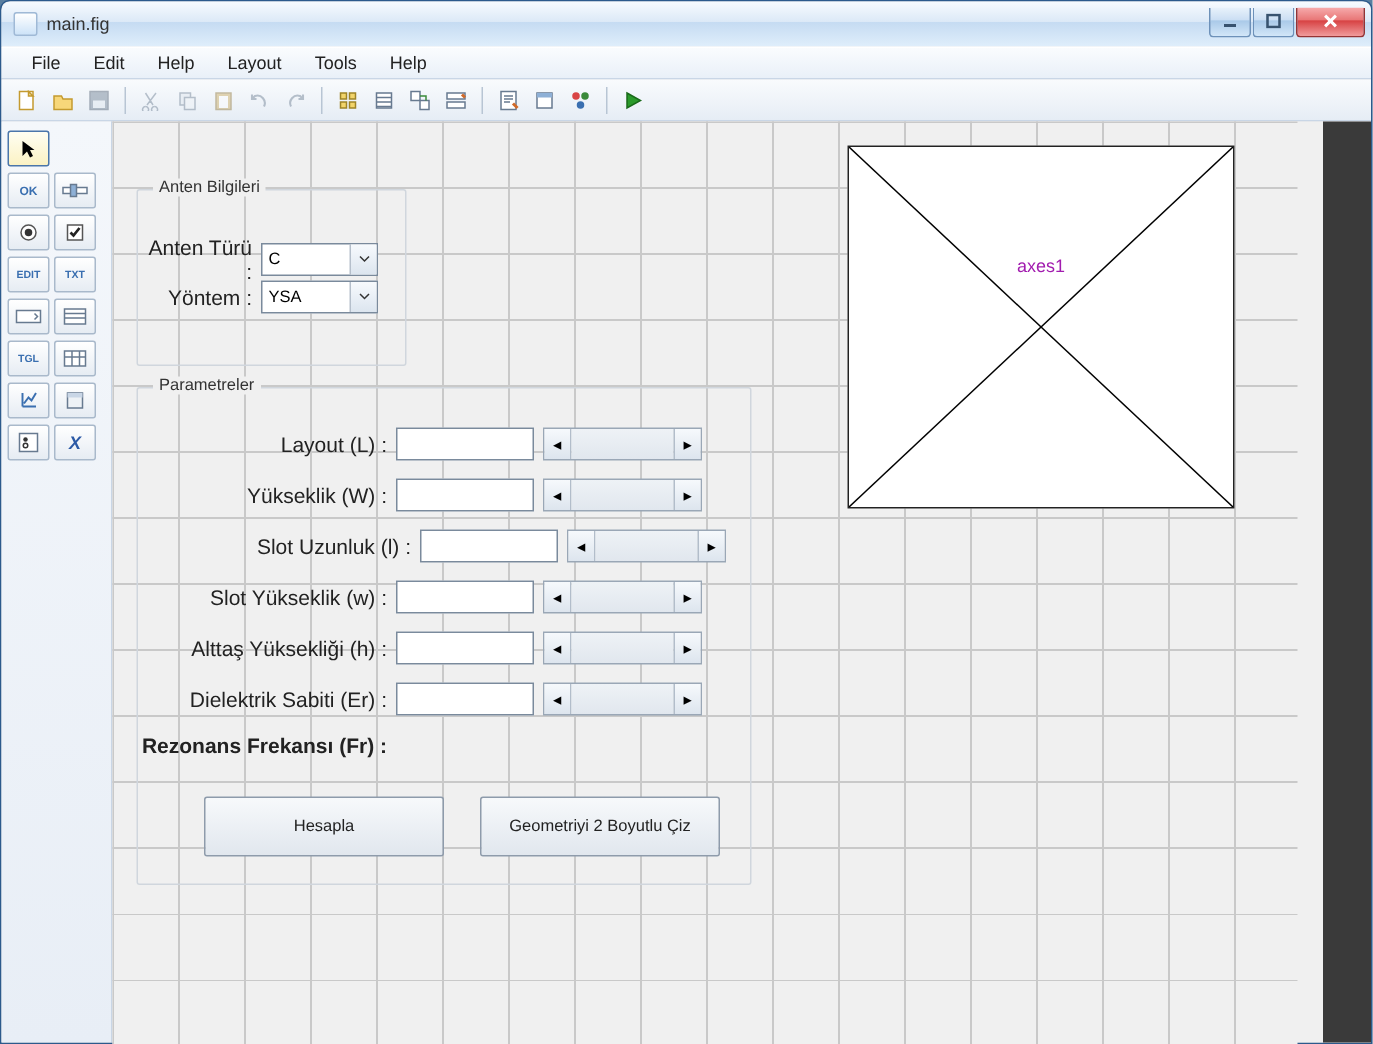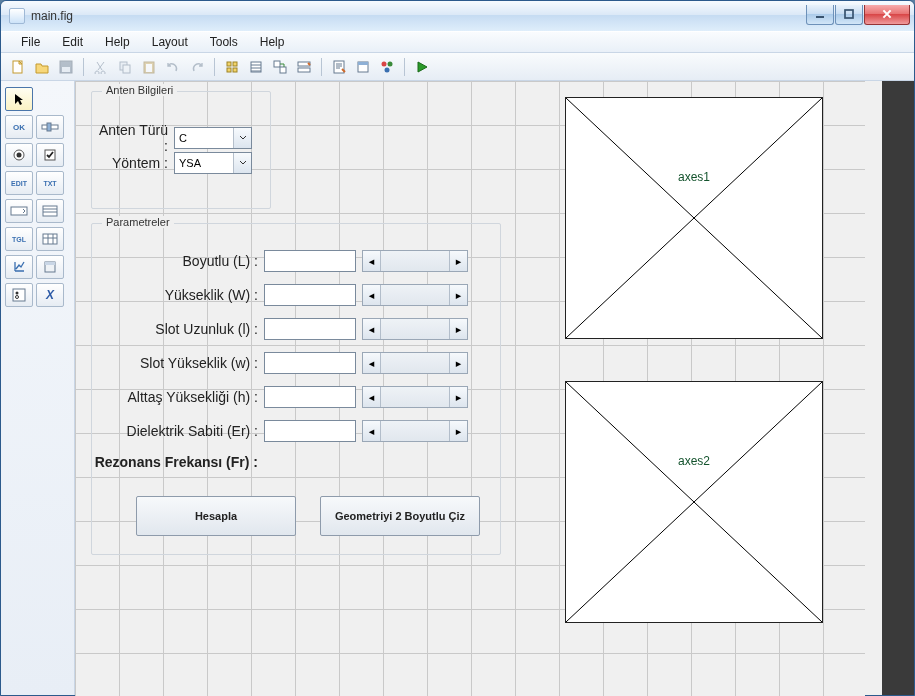--- a/index.html
+++ b/index.html
@@ -30,41 +30,41 @@
   
   .canvaswrap { flex:1; position:relative; background:#f0f0f0; }
   .canvas { position:absolute; left:0; top:0; width:790px; height:616px;
     background:
       repeating-linear-gradient(to right, #c9c9c9 0, #c9c9c9 1px, transparent 1px, transparent 44px),
       repeating-linear-gradient(to bottom, #c9c9c9 0, #c9c9c9 1px, transparent 1px, transparent 44px),
       #f0f0f0;
   }
   .darkstrip { position:absolute; top:0; right:0; width:32px; bottom:0; background:#3a3a3a;}
   
-  .groupbox { position:absolute; border:1px solid #d0d6dd; background:transparent; border-radius:2px;}
+  .groupbox { position:absolute; border:1px solid #d0d6dd; background:transparent; border-radius:2px;margin-top:35px;}
   .groupbox .legend { position:absolute; top:-8px; left:10px; background:#f0f0f0; padding:0 4px; font-size:11px; color:#333;}
   .gb1 { left:16px; top:10px; width:180px; height:118px;}
   .gb2 { left:16px; top:142px; width:410px; height:332px;}
   
   .frow { position:absolute; display:flex; align-items:center; }
   .flabel { text-align:right; font-size:14px; color:#222; padding-right:6px;}
   .dropdown { height:22px; background:#fff; border:1px solid #7a8a9c; display:flex; align-items:center; padding:0 4px; position:relative; font-size:11px;}
   .dropdown .arrow { position:absolute; right:0; top:0; bottom:0; width:18px; border-left:1px solid #b5bfcb; background:linear-gradient(#f7fafd,#dce5ef); display:flex; align-items:center; justify-content:center;}
   .txt { height:22px; background:#fff; border:1px solid #7a8a9c; padding:0 4px; font-size:11px;}
   
   .stepper { display:flex; height:22px; border:1px solid #9aa7b6;}
   .stepbtn { width:18px; background:linear-gradient(#f6f9fc,#dde5ee); display:flex; align-items:center; justify-content:center; border-right:1px solid #b2bdca;}
   .stepbtn:last-child{ border-right:none; border-left:1px solid #b2bdca;}
   .steptrack { flex:1; background:linear-gradient(#eef2f6,#e1e7ee);}
   
   .bigbtn { height:40px; background:linear-gradient(#f7f9fb,#e1e7ee); border:1px solid #8e9bab; border-radius:2px; display:flex; align-items:center; justify-content:center; font-size:11px; color:#222;}
   
   .axes { position:absolute; background:#fff; border:1px solid #222;}
   .axes svg { width:100%; height:100%; display:block;}
-  .axeslabel { position:absolute; font-size:12px; color:#14532d; }
+  .axeslabel { position:absolute; font-size:12px; color:#a21caf; }
 </style>
 </head>
 <body>
 
 <div class="window">
 
   <div class="titlebar">
     <div class="ico"></div>
     <div class="title">main.fig</div>
     <div class="winbtns">
@@ -310,40 +310,40 @@
                 </svg>
               </div>
           </div>
         </div>
       </div>
 
       <div class="groupbox gb2">
         <div class="legend">Parametreler</div>
 
         <div class="frow" style="top:26px; left:0;">
-          <div class="flabel" style="width:172px">Boyutlu (L) :</div>
+          <div class="flabel" style="width:172px">Layout (L) :</div>
           <input class="txt" style="width: 92px;" value="">
           <div style="width:6px"></div>
           <div class="stepper" style="width:106px">
             <div class="stepbtn">◂</div>
               <div class="steptrack"></div>
               <div class="stepbtn">▸</div>
           </div>
         </div>
         <div class="frow" style="top:60px; left:0;">
           <div class="flabel" style="width:172px">Yükseklik (W) :</div>
           <input class="txt" style="width: 92px;" value="">
           <div style="width:6px"></div>
           <div class="stepper" style="width:106px">
             <div class="stepbtn">◂</div>
               <div class="steptrack"></div>
               <div class="stepbtn">▸</div>
           </div>
         </div>
-        <div class="frow" style="top:94px; left:0;">
+        <div class="frow" style="top:94px; left:16px;">
           <div class="flabel" style="width:172px">Slot Uzunluk (l) :</div>
           <input class="txt" style="width: 92px;" value="">
           <div style="width:6px"></div>
           <div class="stepper" style="width:106px">
             <div class="stepbtn">◂</div>
               <div class="steptrack"></div>
               <div class="stepbtn">▸</div>
           </div>
         </div>
         <div class="frow" style="top:128px; left:0;">
@@ -373,36 +373,29 @@
           <div class="stepper" style="width:106px">
             <div class="stepbtn">◂</div>
               <div class="steptrack"></div>
               <div class="stepbtn">▸</div>
           </div>
         </div>
         <div class="frow" style="top:230px; left:0;font-weight:bold;">
           <div class="flabel" style="width:172px">Rezonans Frekansı (Fr) :</div>
         </div>
 
-        <div style="position:absolute; bottom:18px; left:44px; right:20px; display:flex; gap:24px;font-weight:bold;">
+        <div style="position:absolute; bottom:18px; left:44px; right:20px; display:flex; gap:24px;">
           <div class="bigbtn" style="flex:1">Hesapla</div>
           <div class="bigbtn" style="flex:1">Geometriyi 2 Boyutlu Çiz</div>
         </div>
       </div>
 
       <div class="axes" style="left:490px; top:16px; width:258px; height:242px;">
         <svg>
             <line x1="0" y1="0" x2="100%" y2="100%" stroke="#000" stroke-width="1"></line>
             <line x1="100%" y1="0" x2="0" y2="100%" stroke="#000" stroke-width="1"></line>
           </svg>
         <div class="axeslabel" style="left:50%; top:30%; transform:translateX(-50%);">axes1</div>
       </div>
-      <div class="axes" style="left:490px; top:300px; width:258px; height:242px;">
-        <svg>
-            <line x1="0" y1="0" x2="100%" y2="100%" stroke="#000" stroke-width="1"></line>
-            <line x1="100%" y1="0" x2="0" y2="100%" stroke="#000" stroke-width="1"></line>
-          </svg>
-        <div class="axeslabel" style="left:50%; top:30%; transform:translateX(-50%);">axes2</div>
-      </div>
 
     </div>
   </div>
 </div>
 
 </body></html>

